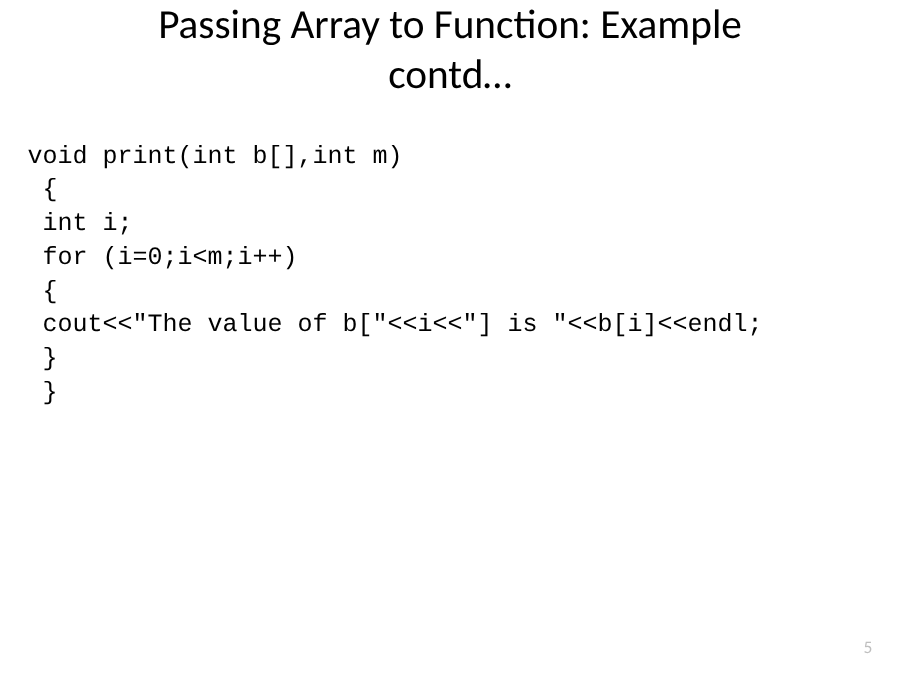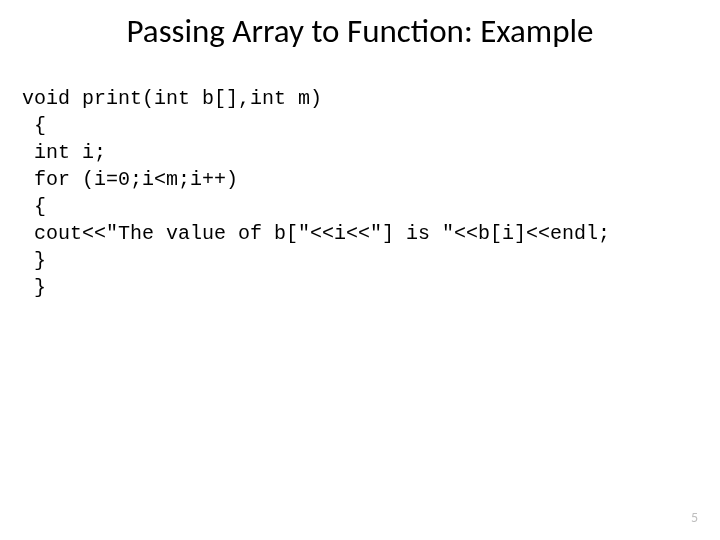--- a/index.html
+++ b/index.html
@@ -15,21 +15,20 @@
   .slide {
     width: 720px;
     height: 540px;
     position: relative;
     box-sizing: border-box;
   }
   .title {
     text-align: center;
     font-size: 33px;
     color: #000;
-    padding-top: 12px;
     line-height: 1.2;
     font-weight: 400;
   }
   .code {
     font-family: "Courier New", Courier, monospace;
     font-size: 20px;
     white-space: pre;
     color: #000;
     padding-left: 22px;
     padding-top: 6px;
@@ -43,20 +42,21 @@
     color: #bfbfbf;
   }
 </style>
 </head>
 <body>
 
 <div class="slide">
 
   <div class="title">
     <span>Passing Array to Function: Example</span><br>
+    <span>contd…</span>
   </div>
 
   <div class="code">
 <span>void print(int b[],int m)</span>
 <span> {</span>
 <span> int i;</span>
 <span> for (i=0;i&lt;m;i++)</span>
 <span> {</span>
 <span> cout&lt;&lt;"The value of b["&lt;&lt;i&lt;&lt;"] is "&lt;&lt;b[i]&lt;&lt;endl;</span>
 <span> }</span>

